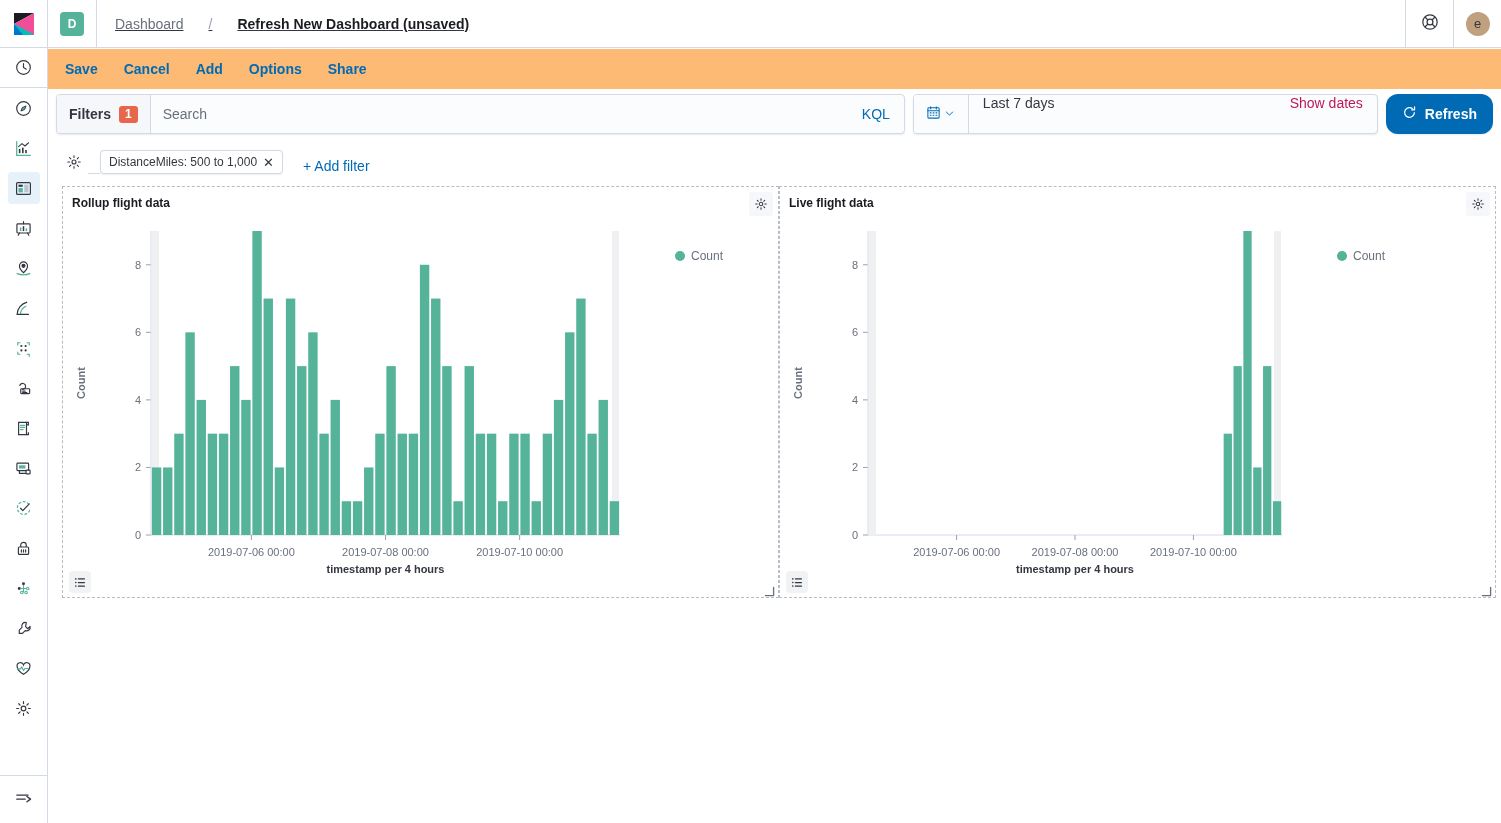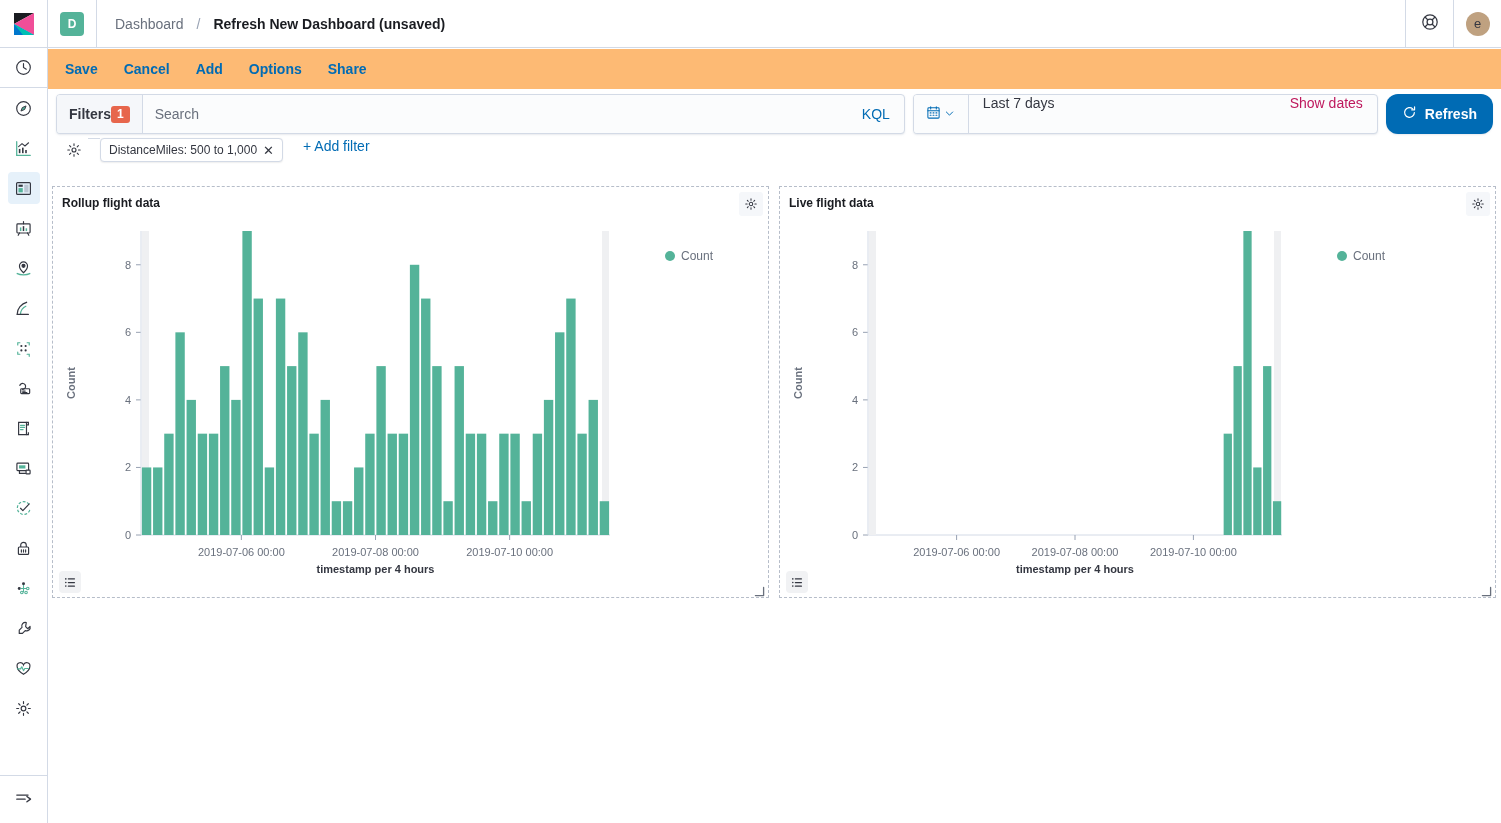--- a/index.html
+++ b/index.html
@@ -59,22 +59,22 @@
     display: flex; align-items: center; justify-content: center;
     border-right: 1px solid #D3DAE6;
   }
   .hdr-badge {
     width: 24px; height: 24px; border-radius: 4px;
     background: #54B399; color: #FFFFFF;
     font-size: 12px; font-weight: bold;
     display: flex; align-items: center; justify-content: center;
   }
   .breadcrumbs {
-    display: flex; align-items: center; gap: 4px;
-    padding-left: 18px; height: 48px;
+    display: flex; align-items: center; gap: 16px;
+    padding-left: 18px; height: 48px; text-decoration: underline;
   }
   .crumb {
     font-size: 14px; color: #69707D; cursor: pointer;
   }
   .crumb.current { color: #1a1c21; font-weight: bold; cursor: default; }
   .crumb-sep { color: #98A2B3; font-size: 14px; padding: 0 9px; }
   .hdr-right {
     margin-left: auto; display: flex; align-items: center; height: 48px;
   }
   .hdr-icon-btn {
@@ -112,21 +112,21 @@
   .search-group {
     flex: 1 1 auto; height: 40px;
     display: flex; align-items: center;
     background: #FBFCFD;
     border: 1px solid #D3DAE6;
     border-radius: 4px;
     box-shadow: 0 1px 1px -1px rgba(152,162,179,0.2), 0 1px 2px 0 rgba(152,162,179,0.2);
     overflow: hidden;
   }
   .filters-btn {
-    height: 38px; display: flex; align-items: center; 
+    height: 38px; display: flex; align-items: center; gap: 8px;
     padding: 0 12px; background: #F5F7FA;
     border-right: 1px solid #D3DAE6; cursor: pointer;
   }
   .filters-label { font-size: 14px; font-weight: bold; color: #343741; }
   .filters-count {
     background: #BD271E; color: #FFFFFF;
     background: #E7664C;
     font-size: 12px; font-weight: bold;
     border-radius: 3px; padding: 1px 6px; line-height: 15px;
   }
@@ -172,21 +172,21 @@
     font-size: 14px; font-weight: bold;
     display: flex; align-items: center; gap: 8px;
     cursor: pointer;
     box-shadow: 0 1px 1px -1px rgba(152,162,179,0.2), 0 1px 2px 0 rgba(152,162,179,0.2);
   }
 
   
   #filterrow {
     position: absolute; left: 48px; top: 138px;
     width: 1453px; height: 36px;
-    display: flex; align-items: flex-start;
+    display: flex; align-items: flex-end;
     padding-left: 12px; gap: 0px;
   }
   .filter-gear {
     width: 28px; height: 24px;
     display: flex; align-items: center; justify-content: center;
     cursor: pointer;
   }
   .filter-dash { width: 12px; height: 1px; background: #D3DAE6; }
   .filter-pill {
     display: flex; align-items: center; gap: 6px;
@@ -207,21 +207,21 @@
   #grid {
     position: absolute; left: 48px; top: 178px;
     width: 1453px; height: 645px;
     background: #FFFFFF;
   }
   .panel {
     position: absolute; top: 8px; height: 412px;
     border: 1px dashed #B6BDC9;
     background: #FFFFFF;
   }
-  #panel-0 { left: 4px;   width: 717px; }
+  #panel-0 { left: 14px;   width: 717px; }
   #panel-1 { left: 731px; width: 717px; }
   .panel-title {
     position: absolute; left: 9px; top: 9px;
     font-size: 12px; font-weight: bold; color: #1a1c21;
   }
   .panel-gear {
     position: absolute; right: 5px; top: 5px;
     width: 24px; height: 24px; border-radius: 3px;
     background: #F5F7FA;
     display: flex; align-items: center; justify-content: center;

